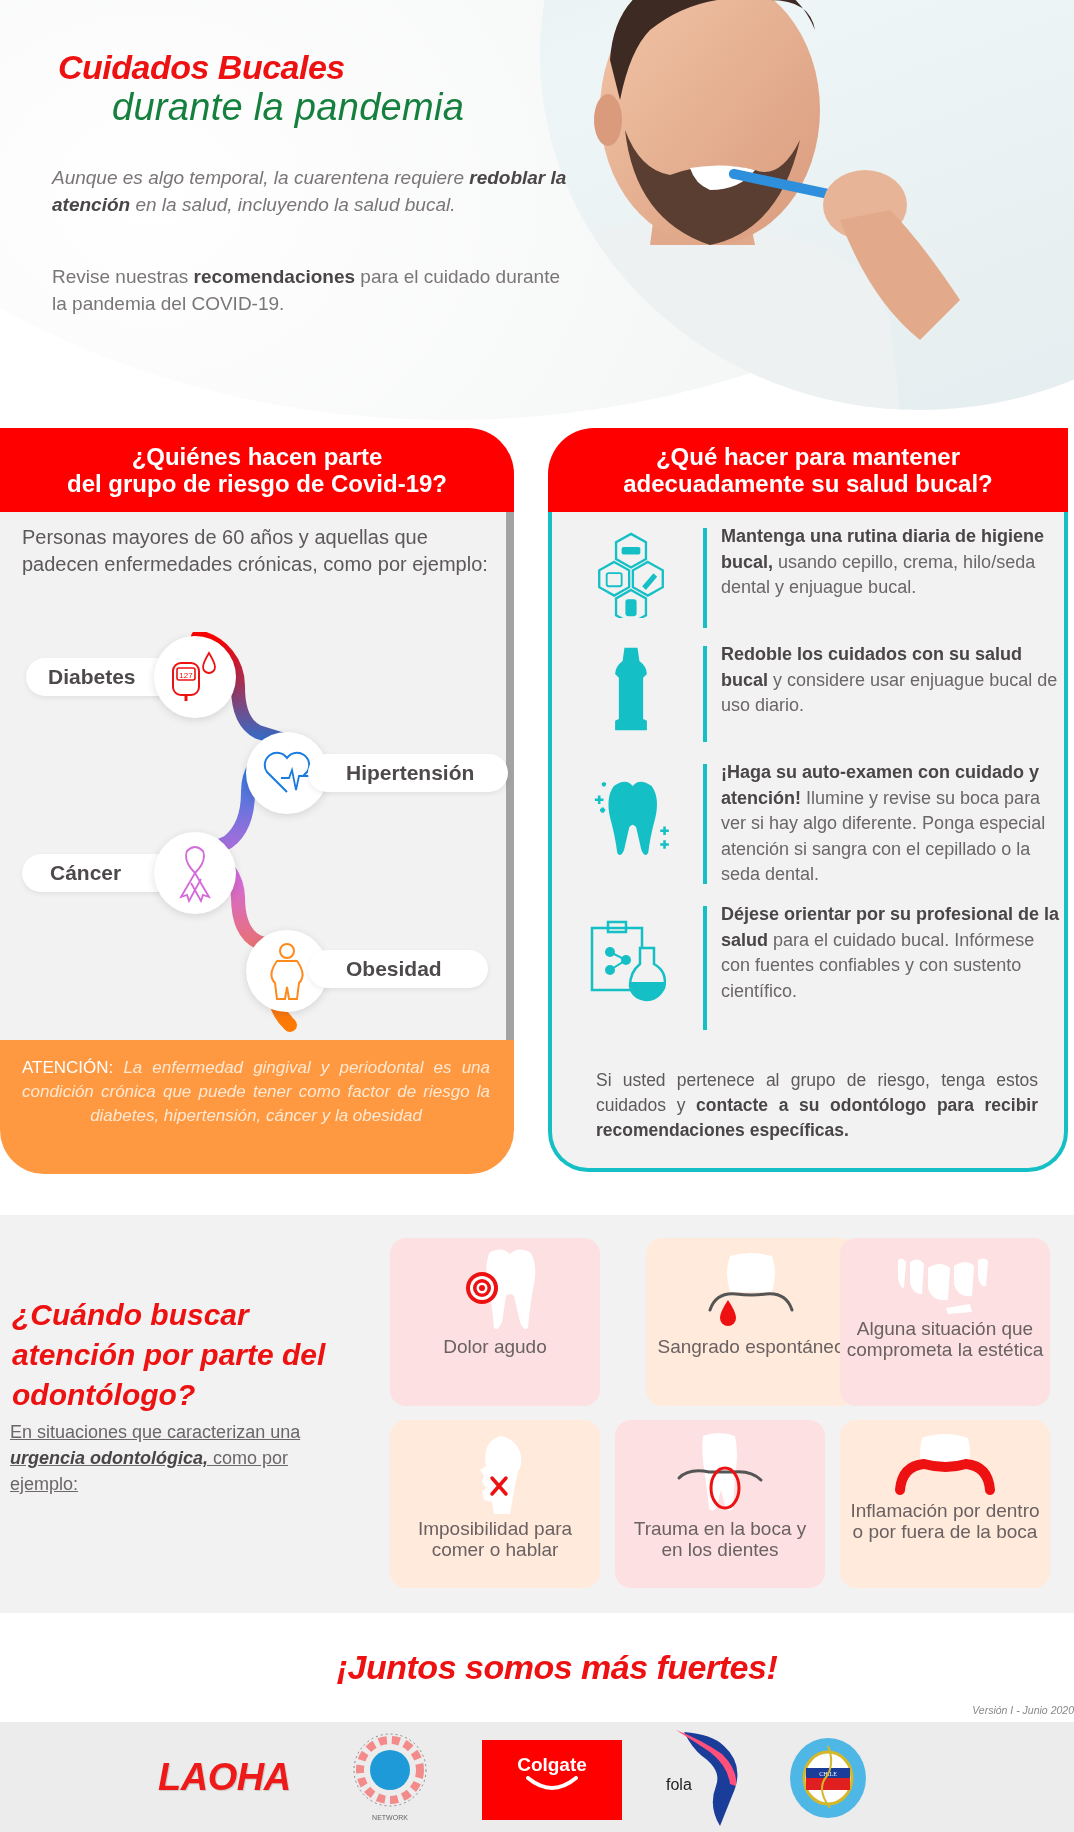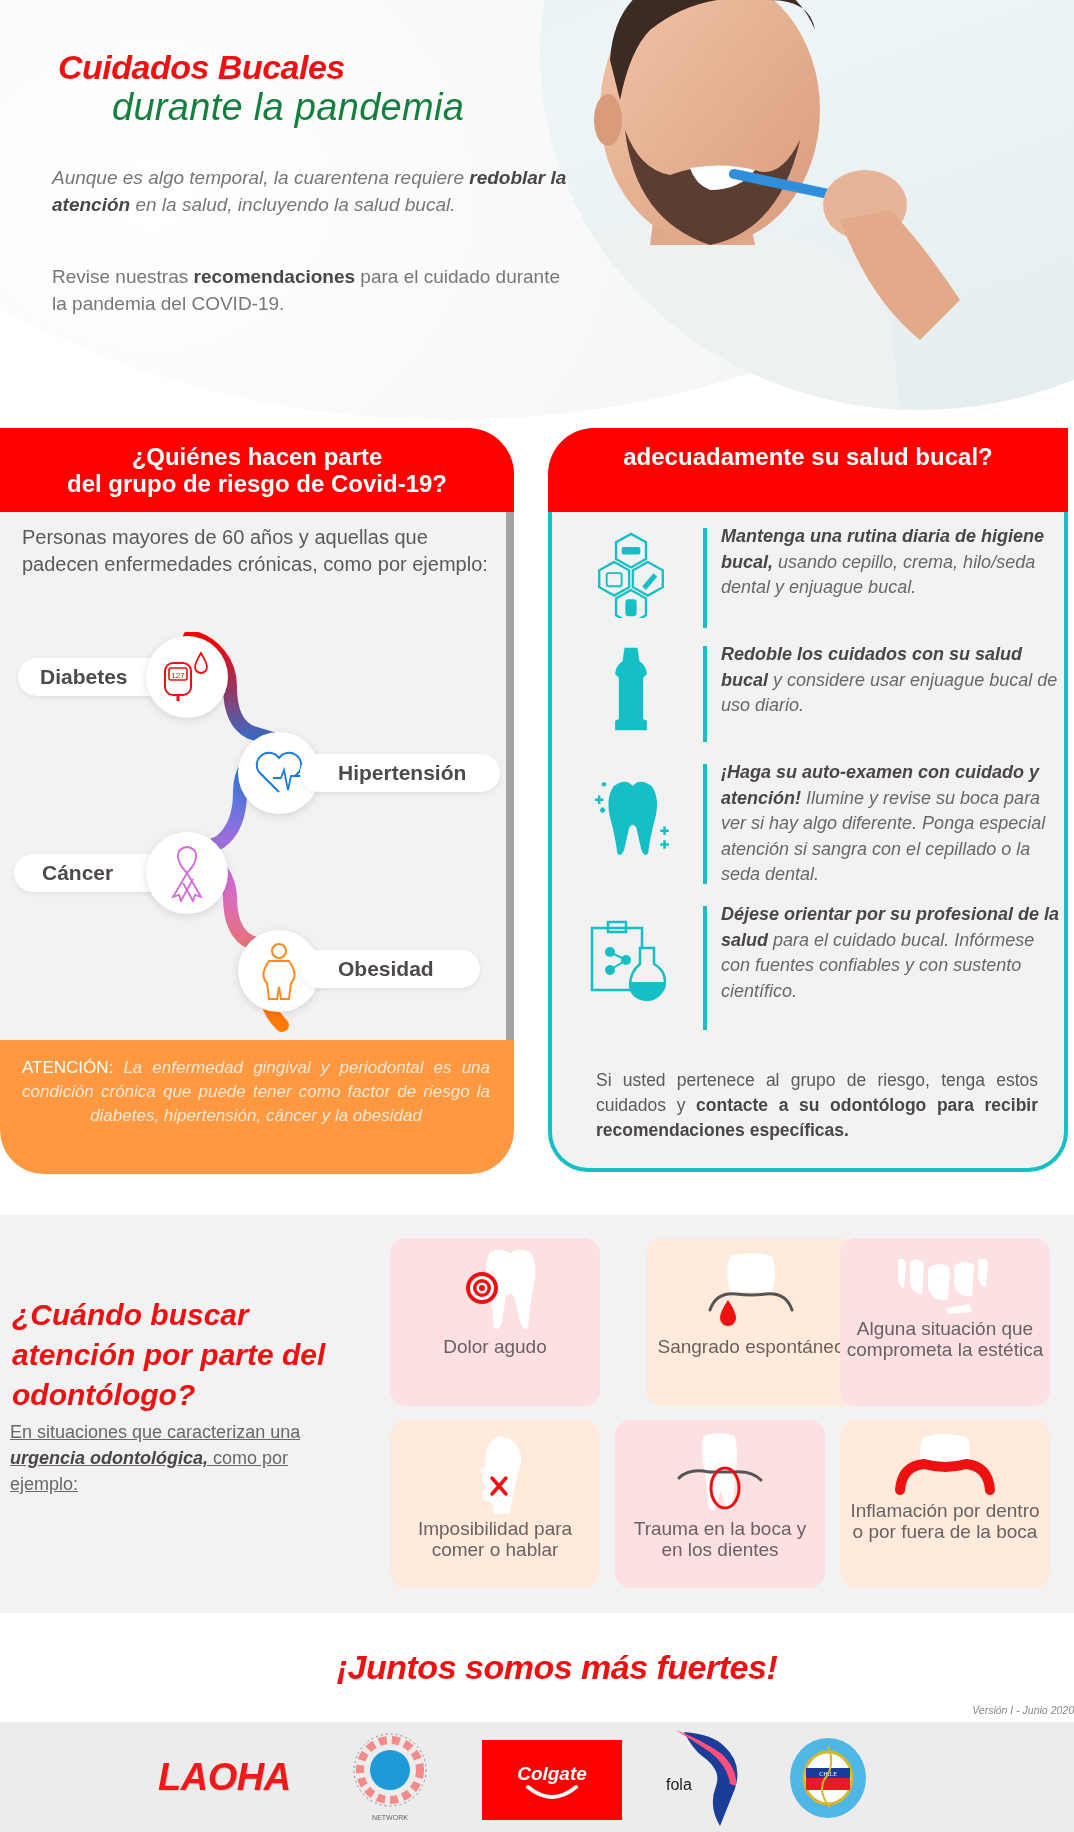--- a/index.html
+++ b/index.html
@@ -41,21 +41,21 @@
   .card-left .intro { position: absolute; left: 22px; top: 12px; width: 470px; font-family: "Liberation Sans", sans-serif; font-size: 20px; line-height: 27px; color: #5d5859; }
   .card-left .attn {
     position: absolute; left: 0; top: 612px; width: 514px; height: 134px;
     background: #fe9941; border-radius: 0 0 44px 44px;
     padding: 16px 24px 0 22px; color: #fff; font-family: "Liberation Sans", sans-serif; font-size: 17px; line-height: 24px; text-align: justify;
     text-align-last: center;
   }
   .attn .attn-label { font-style: normal; font-weight: normal; color: #fff; }
   .attn .attn-text { font-style: italic; color: #ffe8d3; }
 
-  .chain { position: absolute; left: 0; top: 120px; width: 442px; height: 400px; }
+  .chain { position: absolute; left: 8px; top: 120px; width: 442px; height: 400px; }
   .pill {
     position: absolute; height: 38px; background: #ffffff; border-radius: 19px;
     font-family: "Liberation Sans", sans-serif; font-weight: bold; font-size: 21px; color: #4e494a;
     line-height: 38px; box-shadow: 0 2px 5px rgba(0,0,0,0.07);
   }
   .node {
     position: absolute; width: 82px; height: 82px; border-radius: 50%; background: #fff;
     box-shadow: 0 2px 8px rgba(0,0,0,0.12); display: flex; align-items: center; justify-content: center;
   }
 
@@ -64,21 +64,21 @@
   .card-right .head {
     position: absolute; left: 0; top: 0; width: 520px; height: 84px;
     background: #ff0000; border-top-left-radius: 46px;
     color: #fff; text-align: center; font-family: "Liberation Sans", sans-serif; font-weight: bold; font-size: 24px; line-height: 27px; padding-top: 15px;
   }
   .card-right .body {
     position: absolute; left: 0; top: 84px; width: 520px; height: 660px;
     background: #f2f2f2; border: 4px solid #15bfc6; border-top: none;
     border-radius: 0 0 40px 40px;
   }
-  .tip { position: absolute; left: 0; width: 516px; font-style: italic; }
+  .tip { position: absolute; left: 0; width: 516px; }
   .tip .icon { position: absolute; left: 36px; width: 86px; height: 86px; }
   .tip .bar { position: absolute; left: 151px; top: 0; width: 4px; background: #15bfc6; }
   .tip .text { position: absolute; left: 169px; top: -4px; width: 340px; font-family: "Liberation Sans", sans-serif; font-size: 18px; line-height: 25.5px; color: #6b6667; }
   .tip .text b { color: #4a4546; }
   .closing { position: absolute; left: 44px; top: 556px; width: 442px; font-family: "Liberation Sans", sans-serif; font-size: 17.5px; line-height: 25px; color: #5d5859; text-align: justify; }
   .closing b { color: #4a4546; }
 
   
   .emerg { position: absolute; left: 0; top: 1215px; width: 1074px; height: 398px; background: #f2f2f2; }
   .emerg-title { position: absolute; left: 12px; top: 80px; width: 340px; font-family: "Liberation Sans", sans-serif; font-weight: bold; font-style: italic; font-size: 30px; line-height: 40px; color: #ee1111; }
@@ -92,21 +92,21 @@
   .tile .tlabel { position: absolute; left: 6px; right: 6px; top: 100px; }
   .pink { background: #fde0e1; }
   .peach { background: #ffeadb; }
 
   
   .slogan { position: absolute; left: 0; top: 1648px; width: 1074px; text-align: center; font-family: "Liberation Sans", sans-serif; font-weight: bold; font-style: italic; font-size: 34px; color: #ee1111; letter-spacing: -0.5px; margin-left: 20px; }
   .version { position: absolute; right: 0; top: 1704px; font-family: "Liberation Sans", sans-serif; font-style: italic; font-size: 10.5px; color: #888; }
   .footer { position: absolute; left: 0; top: 1722px; width: 1074px; height: 110px; background: #ececec; }
   .laoha { position: absolute; left: 158px; top: 34px; font-family: "Liberation Sans", sans-serif; font-weight: bold; font-style: italic; font-size: 38px; color: #ee1a1a; letter-spacing: -0.5px; text-shadow: 1px 1px 1px rgba(0,0,0,0.15); }
   .colgate { position: absolute; left: 482px; top: 18px; width: 140px; height: 80px; background: #ff0000; color: #fff; text-align: center; }
-  .colgate span { display: block; font-family: "Liberation Sans", sans-serif; font-weight: bold; font-style: italic; font-size: 19px; padding-top: 23px; text-align: center; }
+  .colgate span { display: block; font-family: "Liberation Sans", sans-serif; font-weight: bold; font-size: 19px; padding-top: 14px; text-align: center; }
 </style>
 </head>
 <body>
 
 <section class="hero">
   <div class="hero-bg"></div>
   <div class="hero-photo">
     <svg class="photo-person" viewBox="0 0 760 710">
       <defs>
         <linearGradient id="skin" x1="0" y1="0" x2="1" y2="1">
@@ -213,20 +213,21 @@
       </div>
     </div>
   </div>
   <div class="attn">
     <span class="attn-label">ATENCIÓN:</span><span class="attn-text"> La enfermedad gingival y periodontal es una condición crónica que puede tener como factor de riesgo la diabetes, hipertensión, cáncer y la obesidad</span>
   </div>
 </section>
 
 <section class="card-right">
   <div class="head">
+    <div>¿Qué hacer para mantener</div>
     <div>adecuadamente su salud bucal?</div>
   </div>
   <div class="body">
 
     <div class="tip" style="top:16px;height:100px;">
       <svg class="icon" style="top:4px;" viewBox="0 0 86 92">
         <g fill="none" stroke="#15bfc6" stroke-width="2.5">
           <polygon points="43,2 59,11 59,29 43,38 27,29 27,11"></polygon>
           <polygon points="25,32 41,41 41,59 25,68 9,59 9,41"></polygon>
           <polygon points="61,32 77,41 77,59 61,68 45,59 45,41"></polygon>

